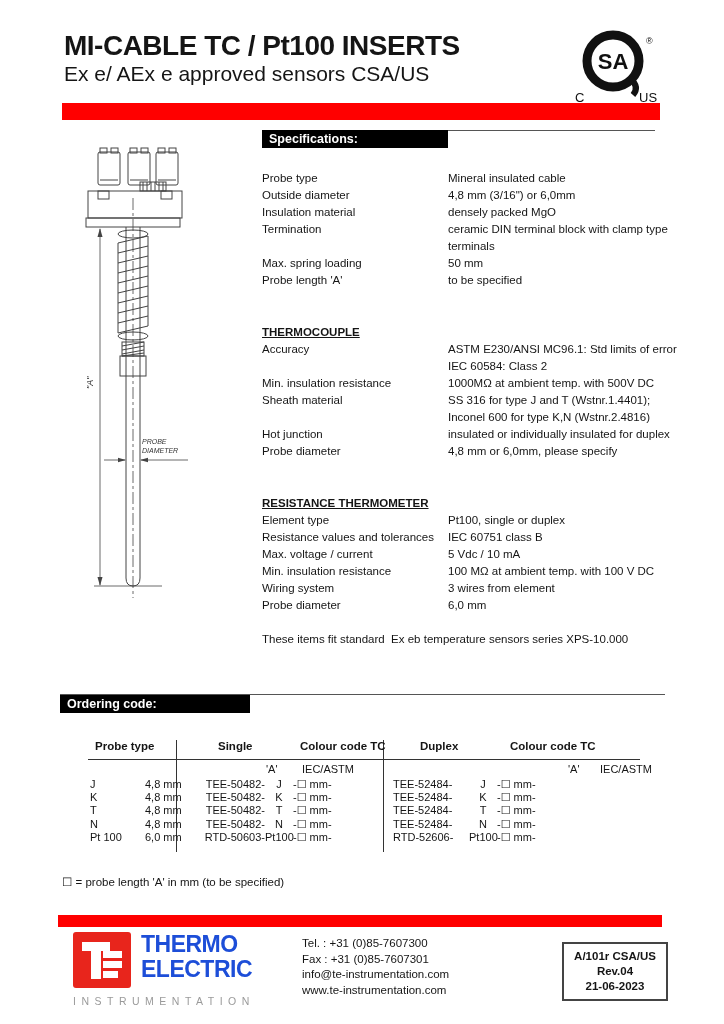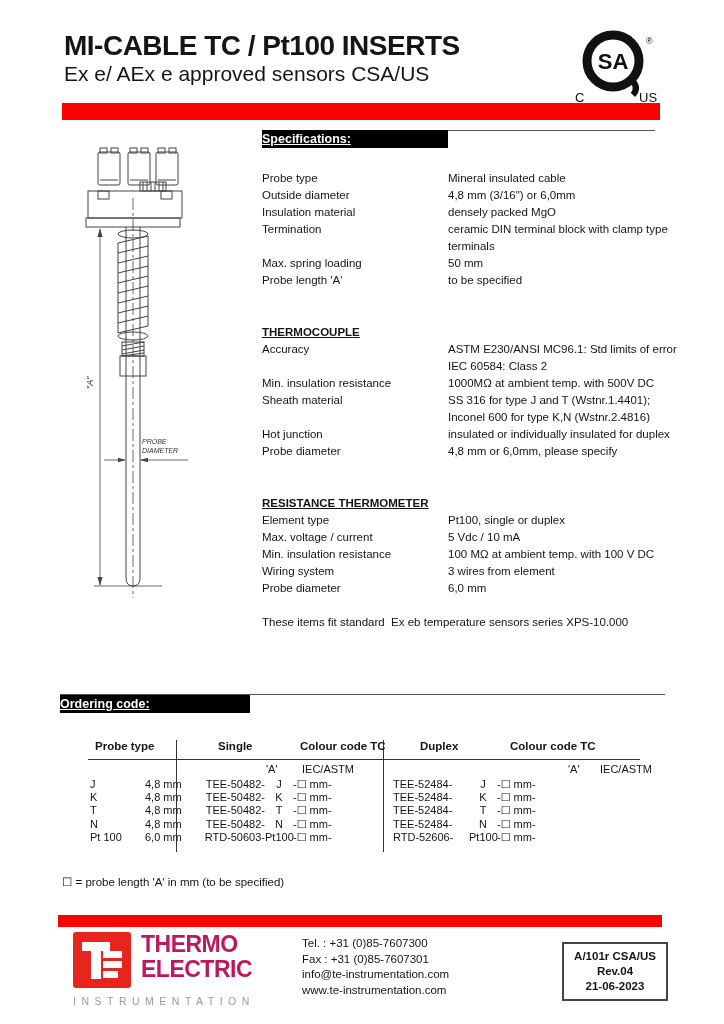--- a/index.html
+++ b/index.html
@@ -12,21 +12,21 @@
   .redbar-top{position:absolute;left:62px;top:103px;width:598px;height:17px;background:#ff0000;}
   .csa-logo{position:absolute;left:563px;top:26px;width:100px;height:80px;}
 
   
   .diagram{position:absolute;left:84px;top:144px;width:150px;height:460px;}
 
   
   .spec-panel{position:absolute;left:262px;top:130px;width:440px;}
   .rule-right{position:absolute;left:0;top:0;width:393px;border-top:1.5px solid #555;}
   .black-bar{position:relative;background:#000;color:#fff;font-size:12.5px;font-weight:bold;
-             height:18px;line-height:18px;padding-left:0;box-sizing:border-box;text-decoration:underline;}
+             height:18px;line-height:18px;padding-left:7px;box-sizing:border-box;}
   .spec-bar{width:186px;}
   .spec-flow{margin-top:22px;}
   .spec-row{display:grid;grid-template-columns:186px 1fr;font-size:11.5px;line-height:17px;}
   .spec-value div{white-space:nowrap;}
   .sec-heading{font-size:11.5px;line-height:17px;font-weight:bold;text-decoration:underline;margin-top:35px;}
   .sec-rows{margin-top:0;}
   .fit-note{font-size:11.5px;line-height:17px;margin-top:17px;white-space:pre;}
 
   
   .order-rule{position:absolute;left:60px;top:694px;width:605px;border-top:1.5px solid #555;}
@@ -52,21 +52,21 @@
   .redbar-bottom{position:absolute;left:58px;top:915px;width:604px;height:12px;background:#ff0000;}
   .te-logo{position:absolute;left:73px;top:932px;width:250px;}
   .te-row{display:flex;align-items:flex-start;}
   .te-square{position:relative;width:58px;height:56px;background:#e8251c;border-radius:3px;flex:0 0 auto;}
   .te-square .b{position:absolute;background:#fff;}
   .te-tbar{left:9px;top:10px;width:28px;height:9px;}
   .te-stem{left:18px;top:10px;width:10px;height:37px;}
   .te-e1{left:30px;top:19px;width:19px;height:7px;}
   .te-e2{left:30px;top:29px;width:19px;height:7px;}
   .te-e3{left:30px;top:39px;width:15px;height:7px;}
-  .te-words{margin-left:10px;font-weight:bold;color:#be185d;font-size:23px;line-height:25px;letter-spacing:-0.5px;}
+  .te-words{margin-left:10px;font-weight:bold;color:#1d4ed8;font-size:23px;line-height:25px;letter-spacing:-0.5px;}
   .te-instr{margin-top:7px;color:#9a9a9a;font-size:10.5px;letter-spacing:5.5px;white-space:nowrap;}
   .contact{position:absolute;left:302px;top:936px;font-size:11.5px;line-height:15.5px;}
   .docbox{position:absolute;left:562px;top:942px;width:102px;border:2px solid #444;
           text-align:center;font-weight:bold;font-size:11.5px;line-height:15px;padding:5px 0;}
 
   svg text{font-family:"Liberation Sans", sans-serif;}
 </style>
 </head>
 <body>
 
@@ -263,20 +263,26 @@
       <div class="sec-heading">RESISTANCE THERMOMETER</div>
       <div class="sec-rows">
 
           <div class="spec-row">
             <div class="spec-label">Element type</div>
             <div class="spec-value">
               <div>Pt100, single or duplex</div>
             </div>
           </div>
 
+          <div class="spec-row">
+            <div class="spec-label">Resistance values and tolerances</div>
+            <div class="spec-value">
+              <div>IEC 60751 class B</div>
+            </div>
+          </div>
 
           <div class="spec-row">
             <div class="spec-label">Max. voltage / current</div>
             <div class="spec-value">
               <div>5 Vdc / 10 mA</div>
             </div>
           </div>
 
           <div class="spec-row">
             <div class="spec-label">Min. insulation resistance</div>

